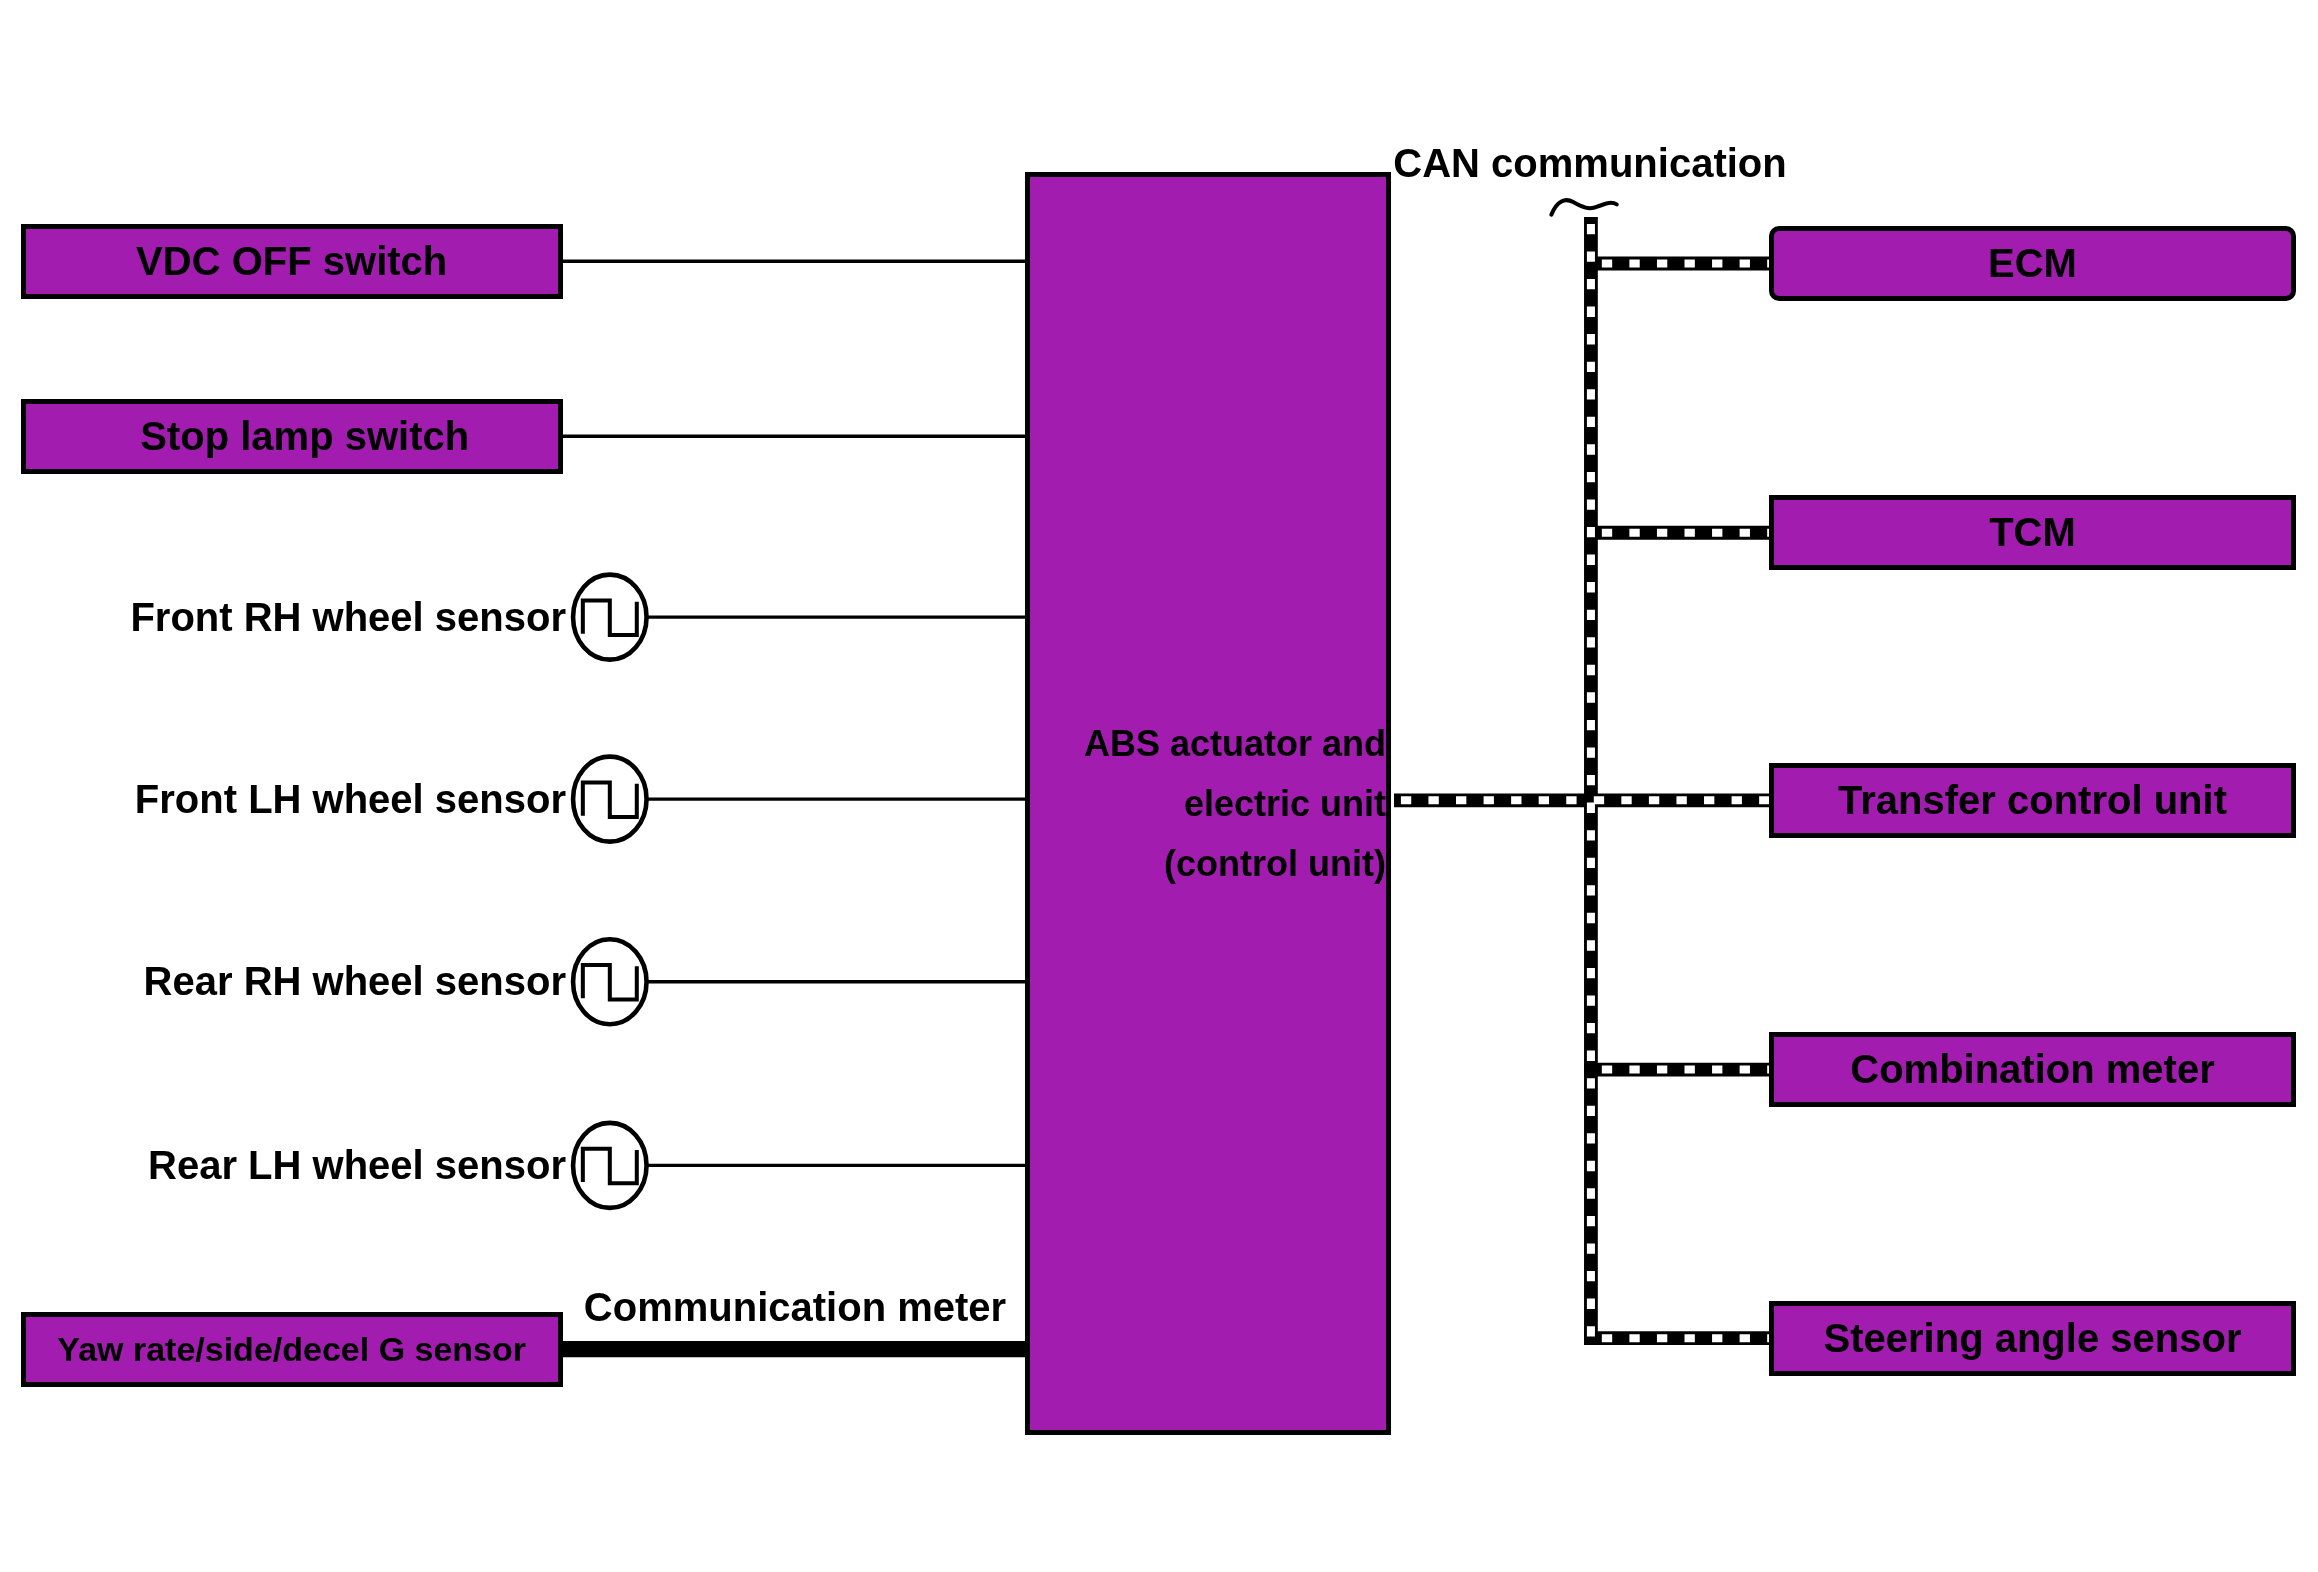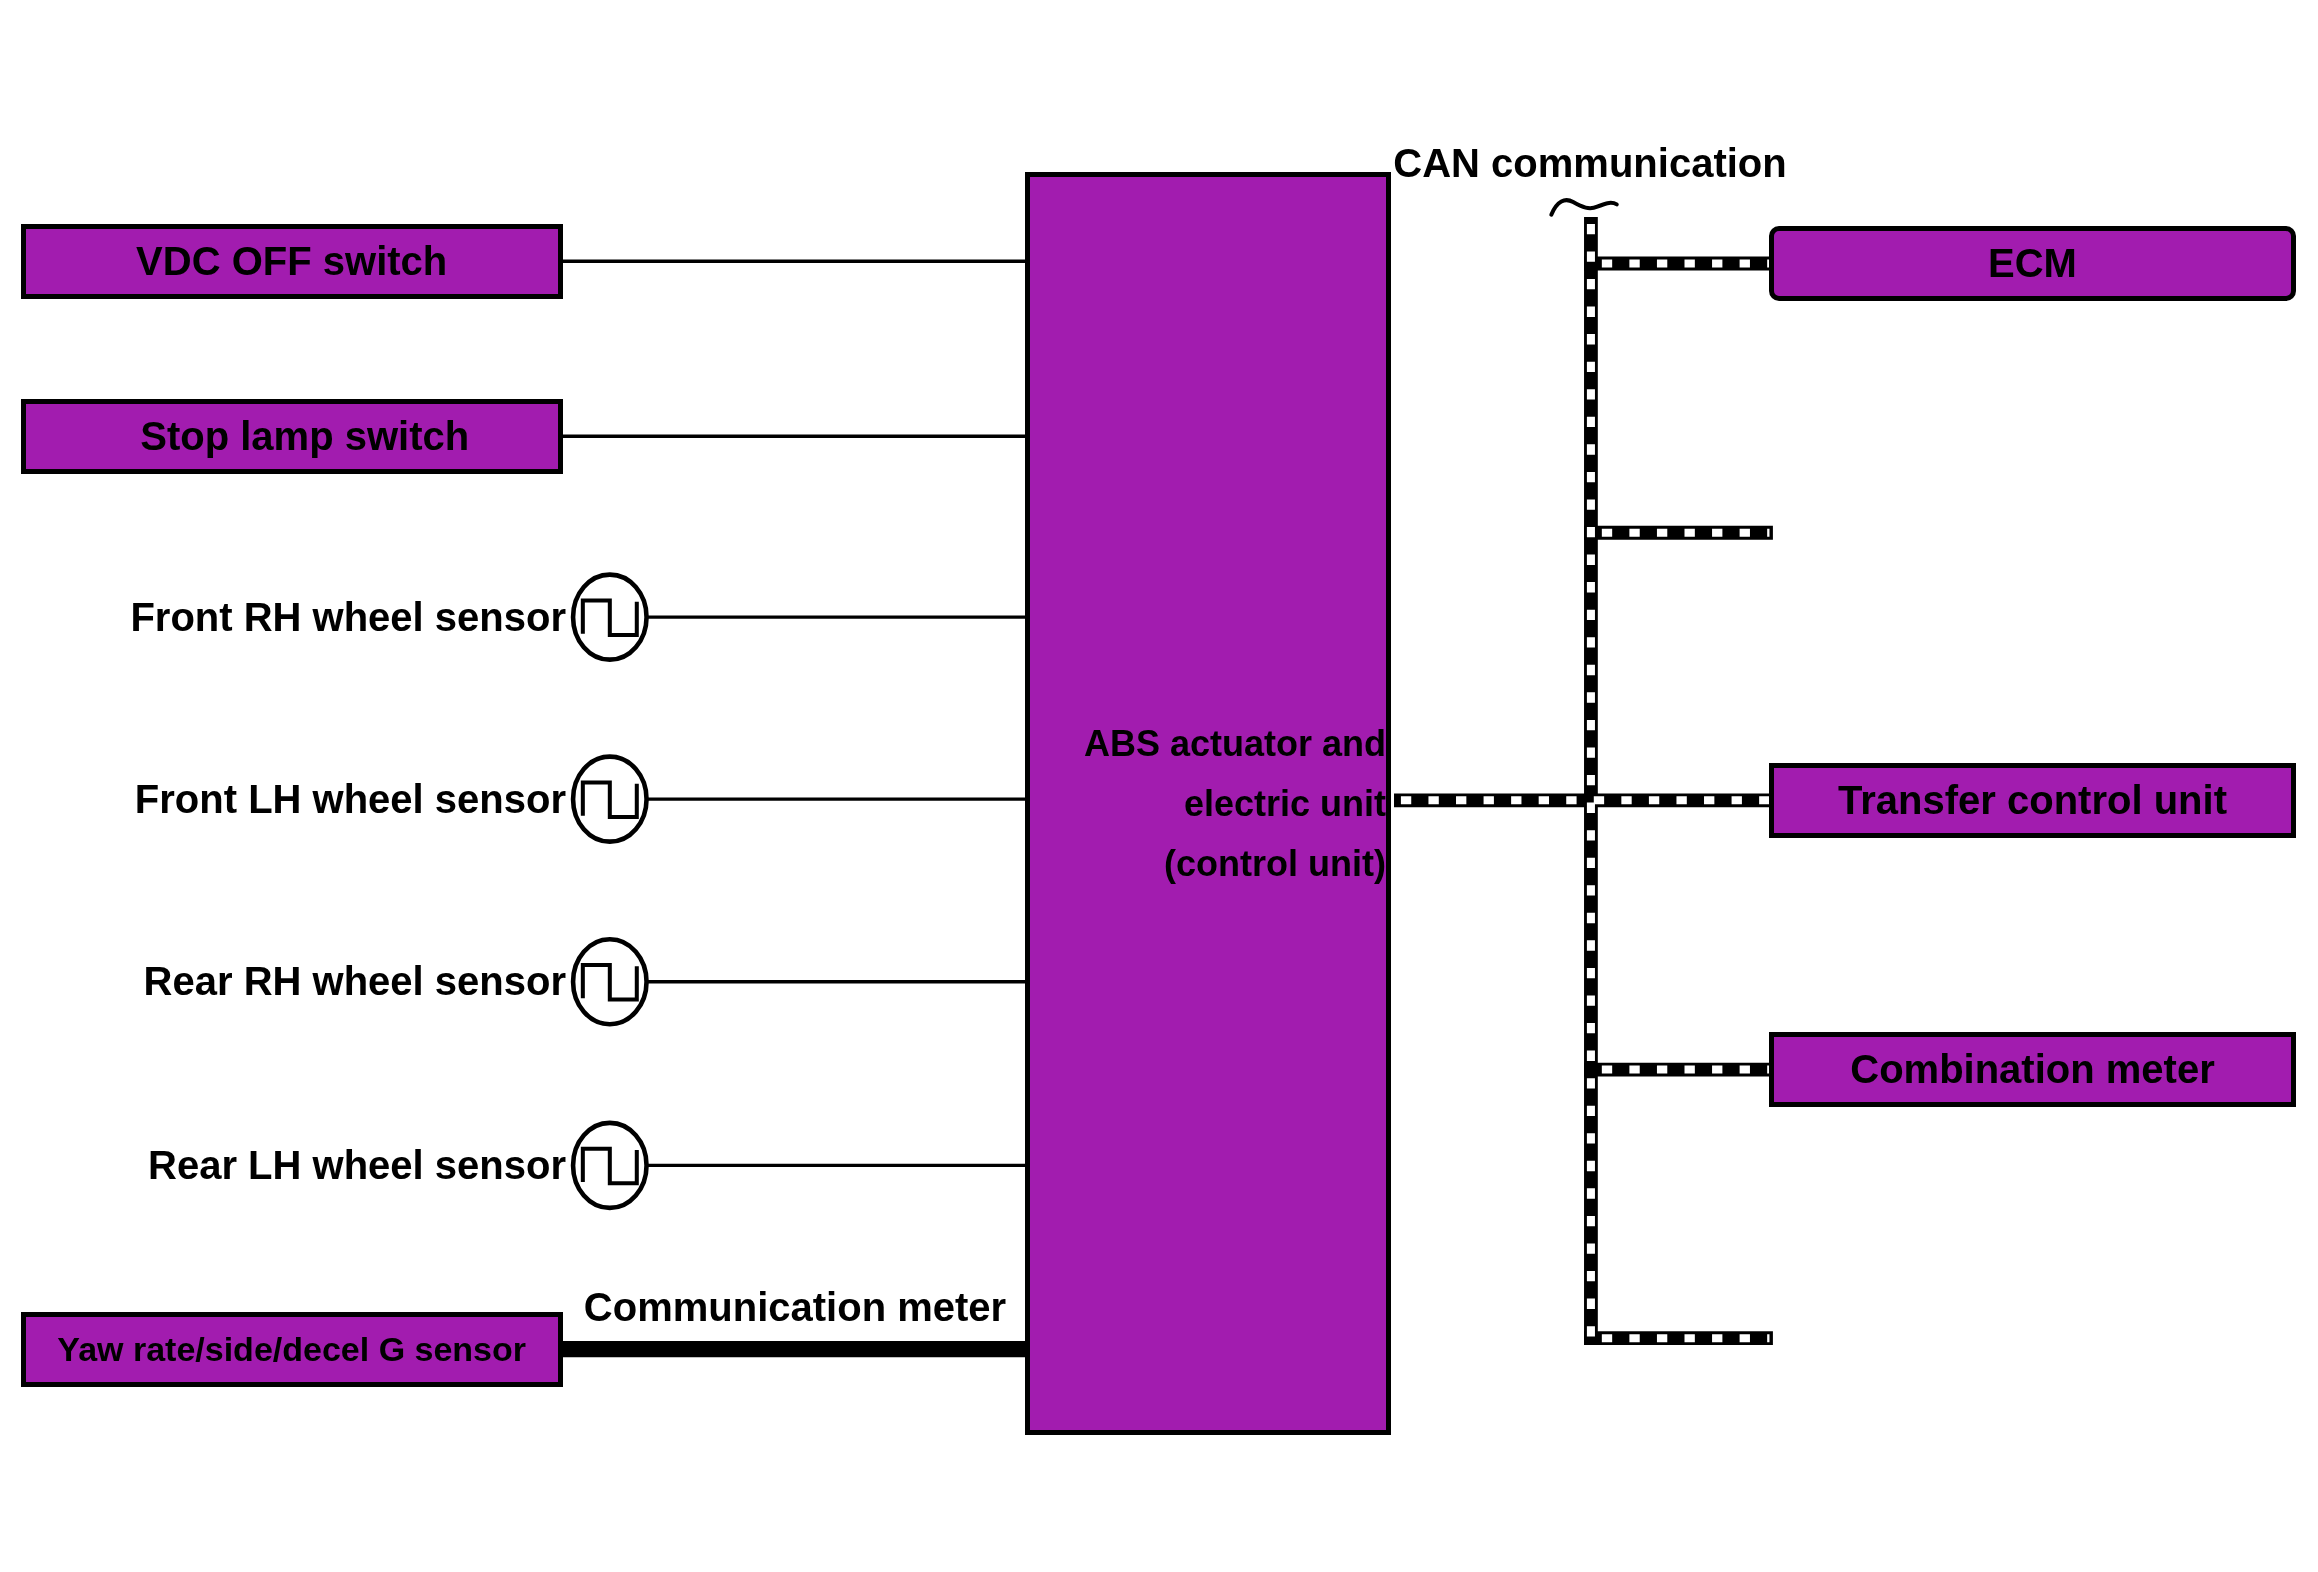--- a/index.html
+++ b/index.html
@@ -103,17 +103,19 @@
 
   <div class="node absbox">
     <div class="abs-label">
       <div>ABS actuator and</div>
       <div>electric unit</div>
       <div>(control unit)</div>
     </div>
   </div>
 
   <div class="node rightbox" style="top:226px;border-radius:10px;">ECM</div>
+  <div class="node rightbox" style="top:495px;">TCM</div>
   <div class="node rightbox" style="top:763px;">Transfer control unit</div>
   <div class="node rightbox" style="top:1032px;">Combination meter</div>
+  <div class="node rightbox" style="top:1301px;">Steering angle sensor</div>
 
 </div>
 
 
 </body></html>

